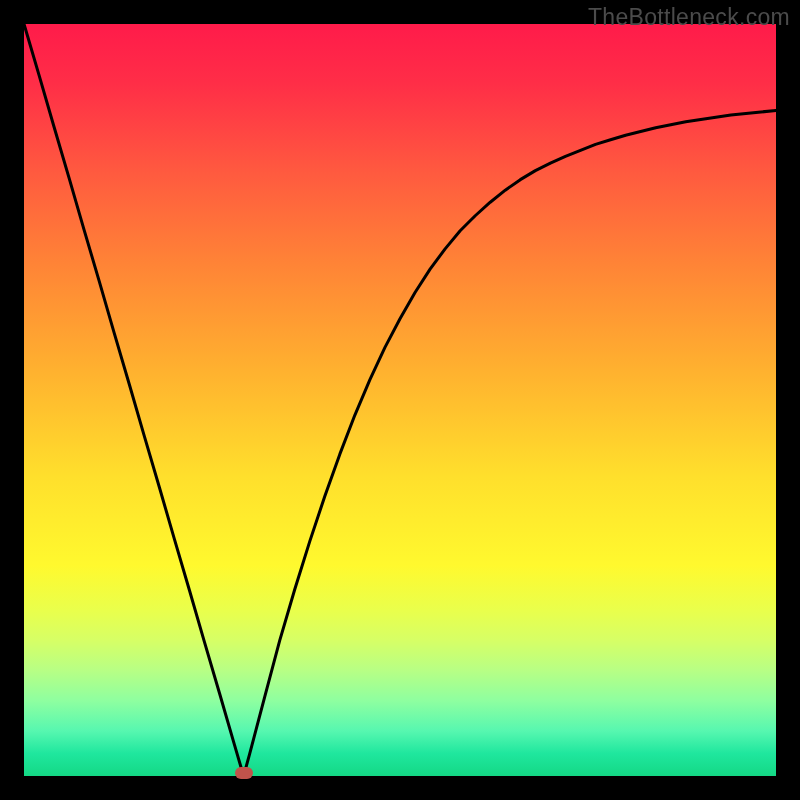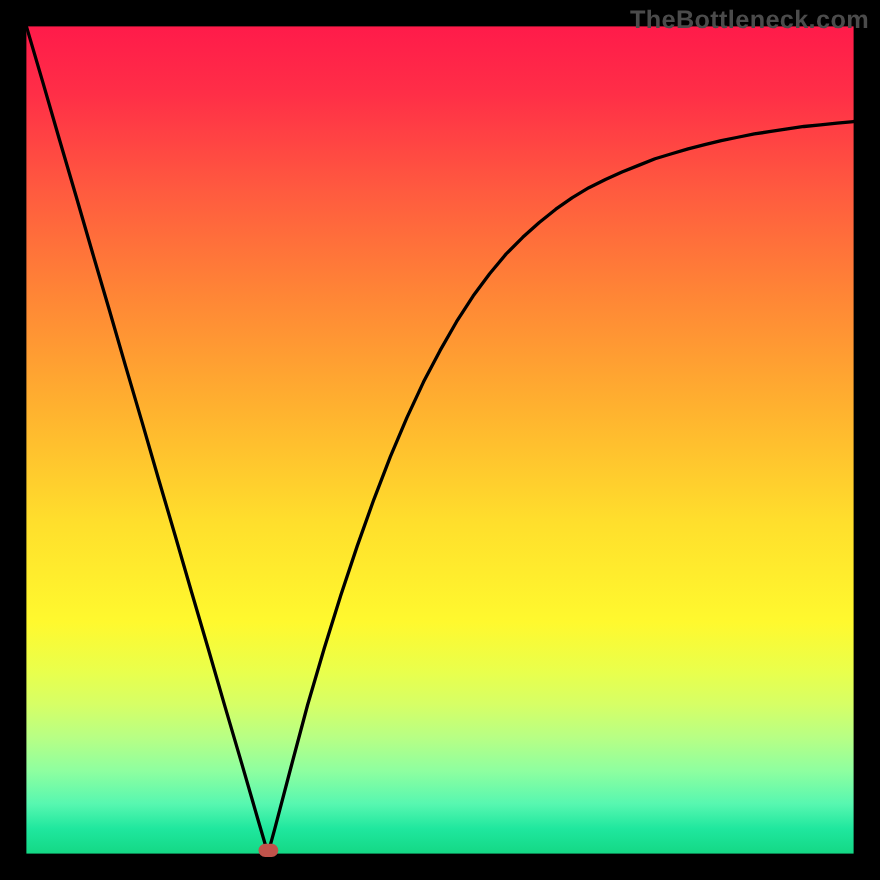--- a/index.html
+++ b/index.html
@@ -16,21 +16,21 @@
     width: 800px;
     height: 800px;
     background: #000;
   }
   .watermark {
     position: absolute;
     top: 4px;
     right: 10px;
     color: #4b4b4b;
     font-size: 23px;
-    font-weight: 700;
+    font-weight: 400;
     letter-spacing: 0.3px;
     z-index: 5;
   }
   .plot {
     position: absolute;
     left: 24px;
     top: 24px;
     width: 752px;
     height: 752px;
   }

